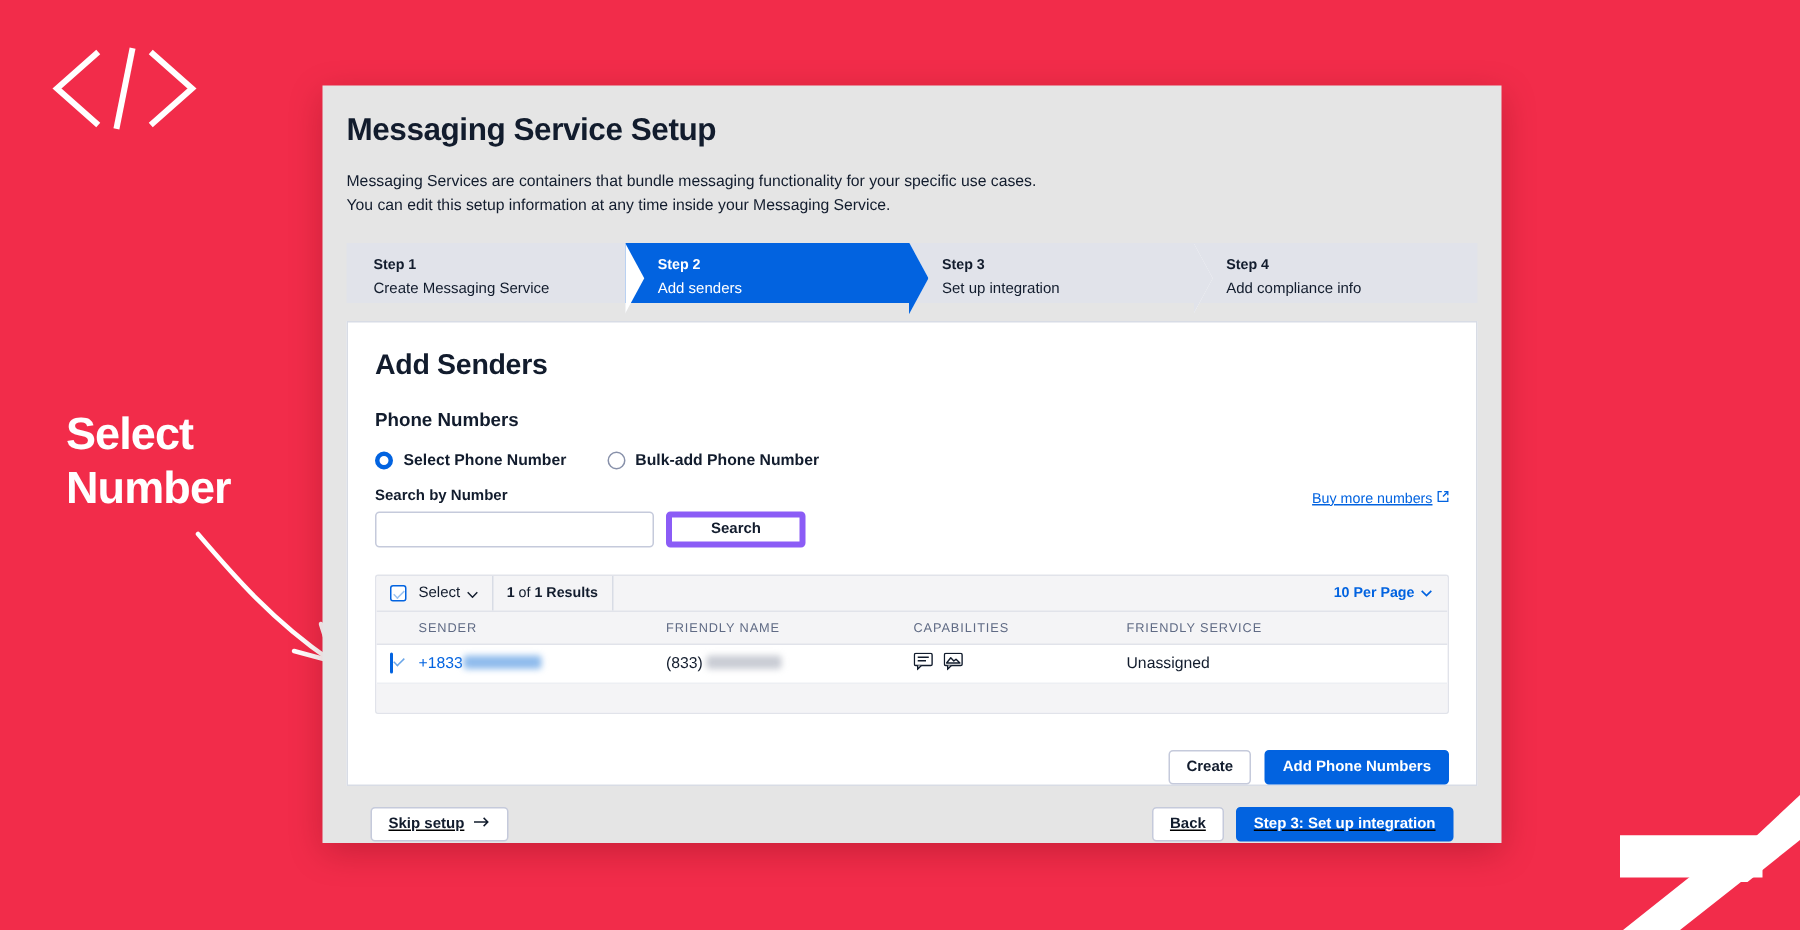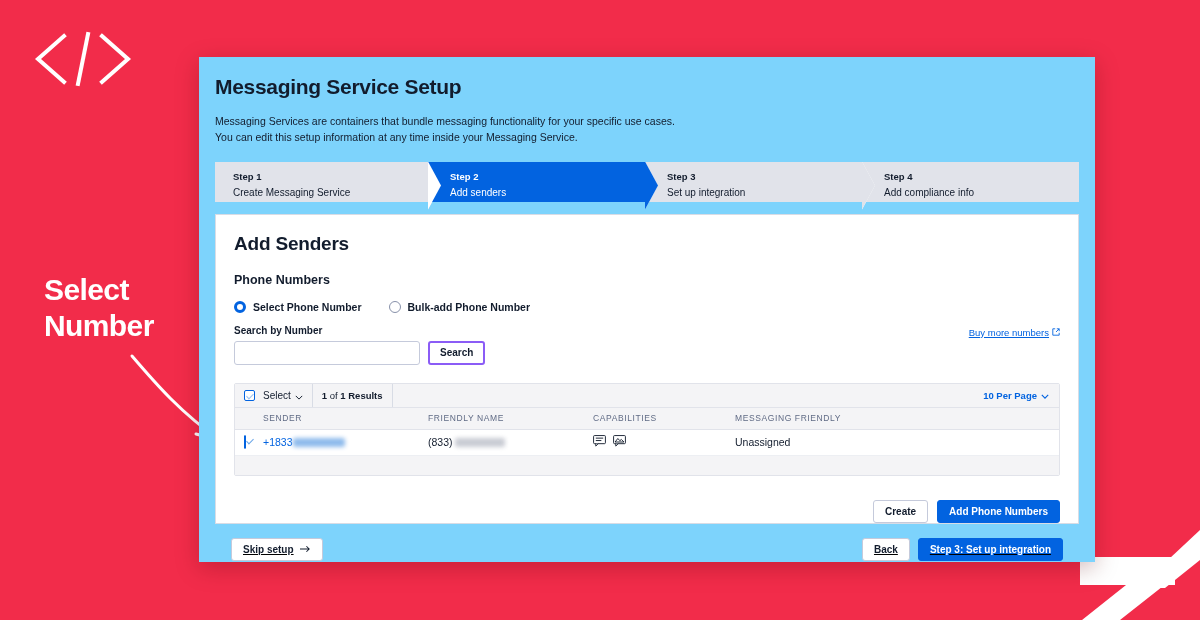--- a/index.html
+++ b/index.html
@@ -52,25 +52,25 @@
     position: absolute;
     left: 66px;
     top: 76px;
     width: 130px;
     height: 110px;
   }
 
   
   .window {
     position: absolute;
-    left: 199px;
+    left: 215px;
     top: 57px;
-    width: 896px;
+    width: 786px;
     height: 505px;
-    background: #7dd3fc;
+    background: #e5e5e5;
     box-shadow: 0 6px 22px rgba(90, 0, 12, 0.28);
   }
 
   .window-inner {
     padding: 18px 16px 0 16px;
     height: 100%;
     display: flex;
     flex-direction: column;
   }
 
@@ -219,22 +219,22 @@
     border: 1px solid #C5CADB;
     border-radius: 3px;
     font-family: "Liberation Sans", sans-serif;
     font-size: 10.5px;
     padding: 0 7px;
     color: #121C2D;
     background: #fff;
   }
   .search-btn {
     height: 24px;
-    padding: 0 10px;
-    border: 2px solid #8b5cf6;
+    padding: 0 26px;
+    border: 4px solid #8b5cf6;
     border-radius: 3px;
     background: #fff;
     font-family: "Liberation Sans", sans-serif;
     font-size: 10px;
     font-weight: bold;
     color: #121C2D;
     cursor: pointer;
   }
 
   .buy-link {
@@ -545,21 +545,21 @@
                 </svg>
             </span>
           </span>
         </div>
 
         <div class="table-head">
           <div class="col-check"></div>
           <div class="col-sender">SENDER</div>
           <div class="col-friendly">FRIENDLY NAME</div>
           <div class="col-caps">CAPABILITIES</div>
-          <div class="col-msvc">MESSAGING FRIENDLY</div>
+          <div class="col-msvc">FRIENDLY SERVICE</div>
         </div>
 
         <div class="table-row">
           <div class="col-check">
             <span class="row-checkbox"></span>
           </div>
           <div class="col-sender">
             <span class="sender-link">+1833</span><span class="redact blue"></span>
           </div>
           <div class="col-friendly">

